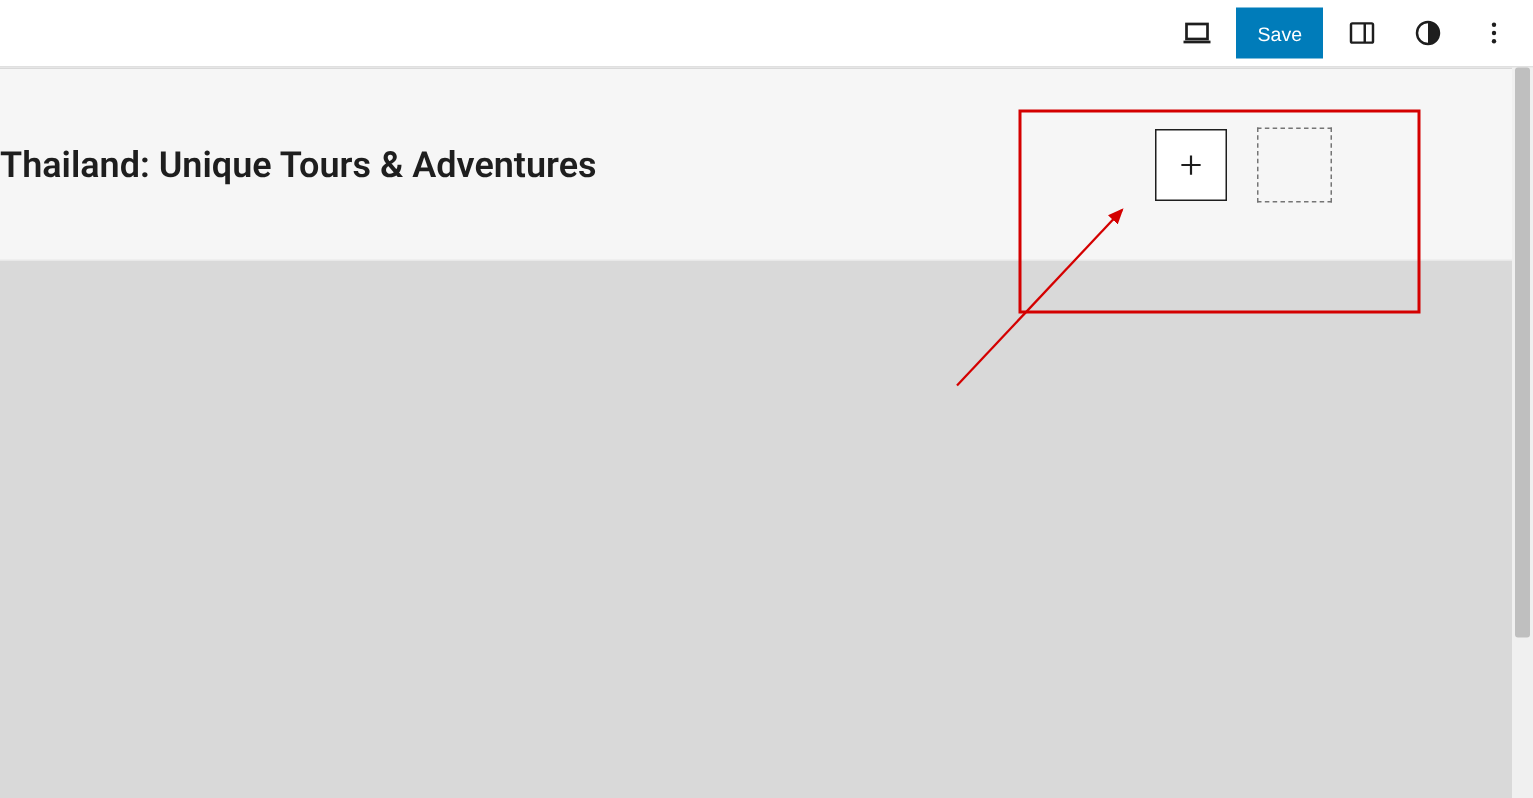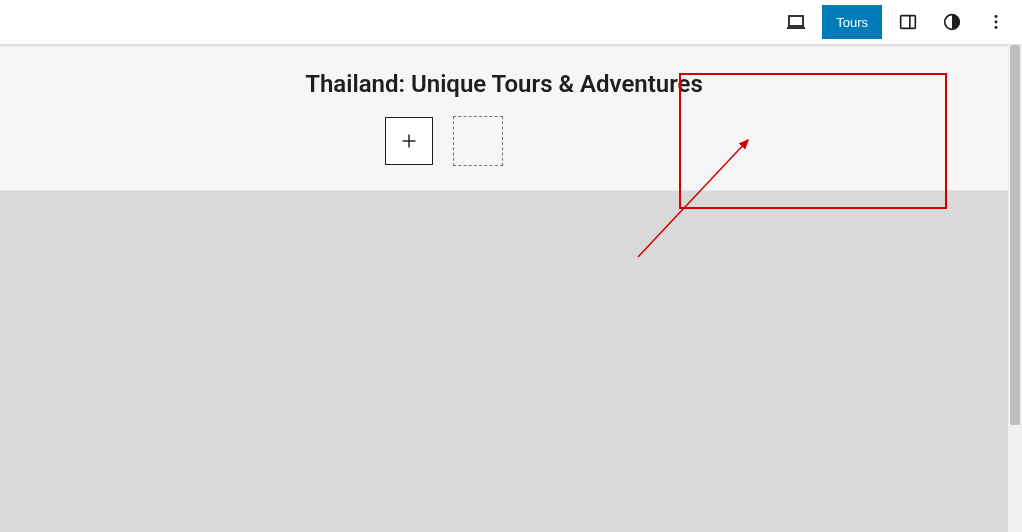--- a/index.html
+++ b/index.html
@@ -55,26 +55,25 @@
       top: 46px;
       left: 0;
       right: 14px;
       bottom: 0;
       background: #d9d9d9;
     }
     .header-block {
       background: #f6f6f6;
       width: 100%;
       padding: 24px 0;
-      height: 145px;
+      height: 128px;
       display: flex;
       align-items: center;
       justify-content: space-between;
       border-bottom: 1px solid #e8e8e8;
-      flex-direction: column;
     }
     .site-title {
       font-size: 24px;
       font-weight: 600;
       color: #1e1e1e;
       padding-left: 0;
     }
     .nav-area {
       display: flex;
       align-items: center;
@@ -135,21 +134,21 @@
 </head>
 <body>
 
 <div class="top-toolbar">
   <button class="toolbar-btn">
     <svg width="24" height="24" viewBox="0 0 24 24" fill="none" stroke="#1e1e1e" stroke-width="1.8">
       <rect x="5" y="6" width="14" height="10" rx="0"></rect>
       <line x1="3" y1="18" x2="21" y2="18"></line>
     </svg>
   </button>
-  <button class="save-btn">Tours</button>
+  <button class="save-btn">Save</button>
   <button class="toolbar-btn">
     <svg width="22" height="22" viewBox="0 0 24 24" fill="none" stroke="#1e1e1e" stroke-width="1.8">
       <rect x="4" y="5" width="16" height="14" rx="1"></rect>
       <line x1="14" y1="5" x2="14" y2="19"></line>
     </svg>
   </button>
   <button class="toolbar-btn">
     <svg width="22" height="22" viewBox="0 0 24 24" fill="#1e1e1e">
       <circle cx="12" cy="12" r="8" fill="none" stroke="#1e1e1e" stroke-width="1.8"></circle>
       <path d="M12 4 A8 8 0 0 1 12 20 Z" fill="#1e1e1e"></path>

